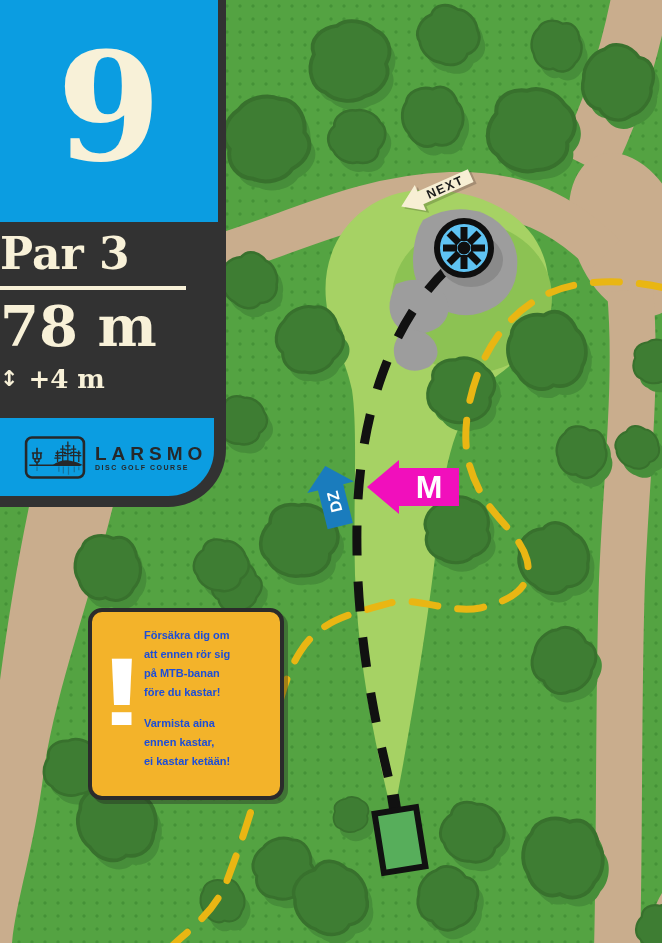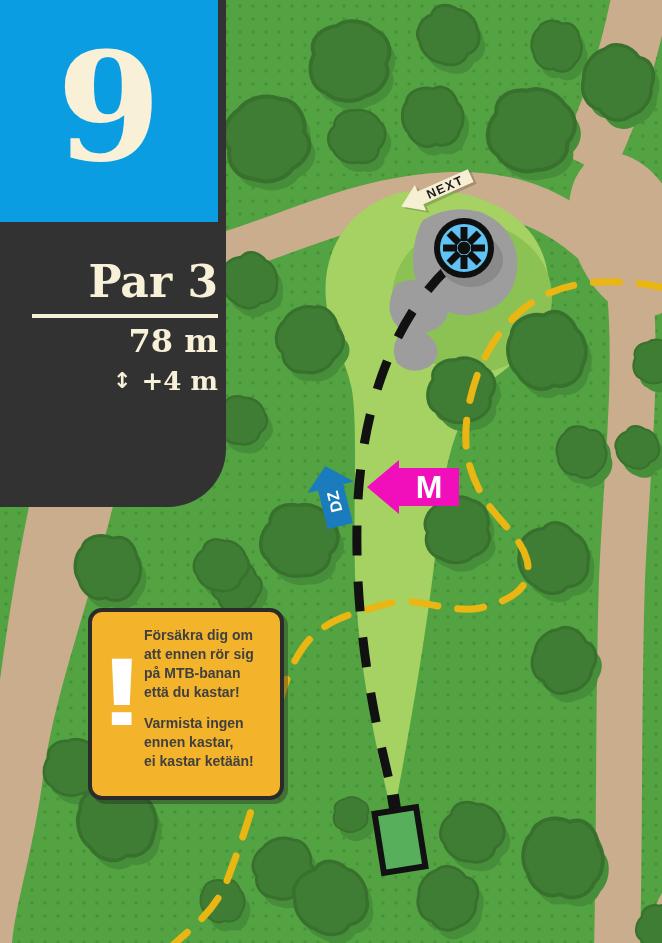--- a/index.html
+++ b/index.html
@@ -9,43 +9,43 @@
   .map-svg{position:absolute;left:0;top:0;}
 
   
   .panel{position:absolute;left:0;top:0;width:226px;height:507px;background:#323232;
          border-bottom-right-radius:58px;}
   .hole-box{position:absolute;left:0;top:0;width:218px;height:222px;background:#0b9de1;
             display:flex;align-items:center;justify-content:center;}
   .hole-number{font-family:"DejaVu Serif",serif;font-weight:bold;font-size:150px;
                color:#f8f1d8;line-height:1;transform:translateY(-4px);}
   .stats{position:absolute;left:0;top:222px;width:218px;height:220px;
-         display:flex;flex-direction:column;align-items:flex-end;color:#f8f1d8;
-         font-family:"DejaVu Serif",serif;font-weight:bold;padding-top:36px;box-sizing:border-box;}
+         display:flex;flex-direction:column;align-items:flex-start;color:#f8f1d8;
+         font-family:"DejaVu Serif",serif;font-weight:bold;padding-top:8px;box-sizing:border-box;}
   .par-label{font-size:44px;line-height:1.1;}
   .stats-divider{width:186px;height:0;border:none;border-top:4px solid #f8f1d8;margin:8px 0 6px;}
-  .distance-label{font-size:32px;line-height:1.1;}
+  .distance-label{font-size:56px;line-height:1.1;}
   .elevation-row{margin-top:6px;font-size:26px;display:flex;align-items:center;gap:10px;}
   .updown-arrow{font-family:"DejaVu Sans",sans-serif;font-size:22px;}
   .logo-box{position:absolute;left:0;top:418px;width:214px;height:78px;background:#0b9de1;
             border-bottom-right-radius:46px;display:flex;align-items:center;
             padding-left:24px;box-sizing:border-box;gap:9px;}
   .logo-text{display:flex;flex-direction:column;}
   .logo-name{font-size:19px;font-weight:bold;letter-spacing:5px;color:#26282a;line-height:1.15;}
   .logo-subtitle{font-size:7px;font-weight:bold;letter-spacing:1.5px;color:#26282a;}
 
   
   .warning-box{position:absolute;left:88px;top:608px;width:196px;height:192px;
                background:#f3b32a;border:4px solid #2b2b2b;border-radius:14px;
                box-shadow:4px 4px 0 rgba(30,30,30,.35);box-sizing:border-box;
                display:flex;padding:14px 8px 10px 8px;}
   .excl-col{width:44px;display:flex;justify-content:center;}
   .exclamation{font-size:96px;font-weight:900;color:#ffffff;line-height:1;
                transform:scaleX(1.45) translateY(18px);transform-origin:center top;}
-  .warning-text{flex:1;color:#404040;font-weight:bold;font-size:14px;line-height:19px;}
+  .warning-text{flex:1;color:#1d4ed8;font-weight:bold;font-size:11px;line-height:19px;}
   .warning-text .fi-first{margin-top:12px;}
 </style>
 </head>
 <body>
 
 <div class="stage">
 
   <svg class="map-svg" width="662" height="943" viewBox="0 0 662 943">
     <defs>
       <pattern id="dots" width="13" height="13" patternUnits="userSpaceOnUse">
@@ -208,35 +208,62 @@
   </svg>
 
   <div class="warning-box">
     <div class="excl-col">
       <div class="exclamation">!</div>
     </div>
     <div class="warning-text">
       <div>Försäkra dig om</div>
       <div>att ennen rör sig</div>
       <div>på MTB-banan</div>
-      <div>että du kastar!</div>
-      <div class="fi-first">Varmista ingen</div>
+      <div>före du kastar!</div>
+      <div class="fi-first">Varmista aina</div>
       <div>ennen kastar,</div>
       <div>ei kastar ketään!</div>
     </div>
   </div>
 
   <div class="panel">
     <div class="hole-box">
       <div class="hole-number">9</div>
     </div>
     <div class="stats">
       <div class="par-label">Par 3</div>
       <hr class="stats-divider">
       <div class="distance-label">78 m</div>
       <div class="elevation-row">
         <span class="updown-arrow">↕</span>
         <span>+4 m</span>
       </div>
     </div>
+    <div class="logo-box">
+      <svg width="62" height="45" viewBox="0 0 96 70">
+        <rect x="3" y="4" width="90" height="62" rx="9" fill="none" stroke="#26282a" stroke-width="4"></rect>
+        <path d="M8 47 H88" stroke="#26282a" stroke-width="2.5" fill="none"></path>
+
+        <g stroke="#26282a" stroke-width="2.5" fill="none">
+          <path d="M20 20 V28 M12 28 H28 M14 28 V37 M20 28 V37 M26 28 V37 M14 37 H26 M17 37 V42 M23 37 V42 M17 42 H23 M20 42 V47"></path>
+        </g>
+
+        <path d="M44 47 Q58 37 72 40 Q84 42 92 47 Z" fill="#26282a"></path>
+        <g stroke="#26282a" stroke-width="2" fill="none">
+          <path d="M52 24 V42 M49 28 H55 M48 32 H56 M47 36 H57
+                   M60 16 V42 M56 22 H64 M55 27 H65 M54 32 H66
+                   M68 10 V42 M64 17 H72 M63 23 H73 M62 29 H74
+                   M77 16 V42 M73 22 H81 M72 27 H82 M71 32 H83
+                   M85 24 V42 M82 28 H88 M81 32 H89"></path>
+        </g>
+
+        <g stroke="#26282a" stroke-width="2" opacity="0.35" fill="none">
+          <path d="M20 49 V56 M54 49 V57 M61 49 V60 M69 49 V62 M78 49 V58 M85 49 V55"></path>
+        </g>
+      </svg>
+      <div class="logo-text">
+        <div class="logo-name">LARSMO</div>
+        <div class="logo-subtitle">DISC GOLF COURSE</div>
+      </div>
+    </div>
   </div>
 
 </div>
 
 </body></html>

